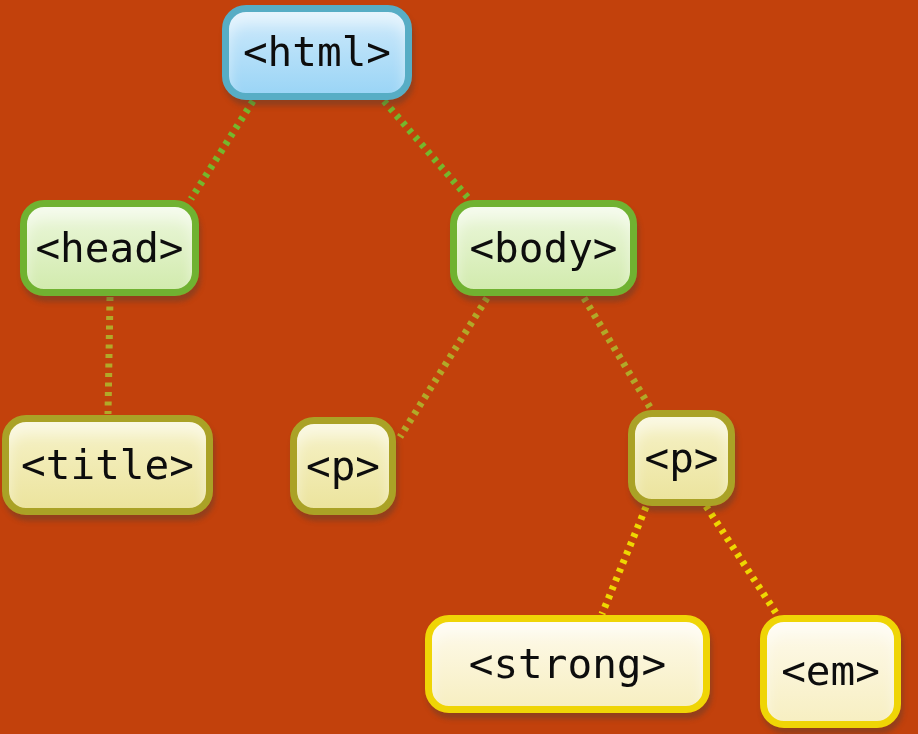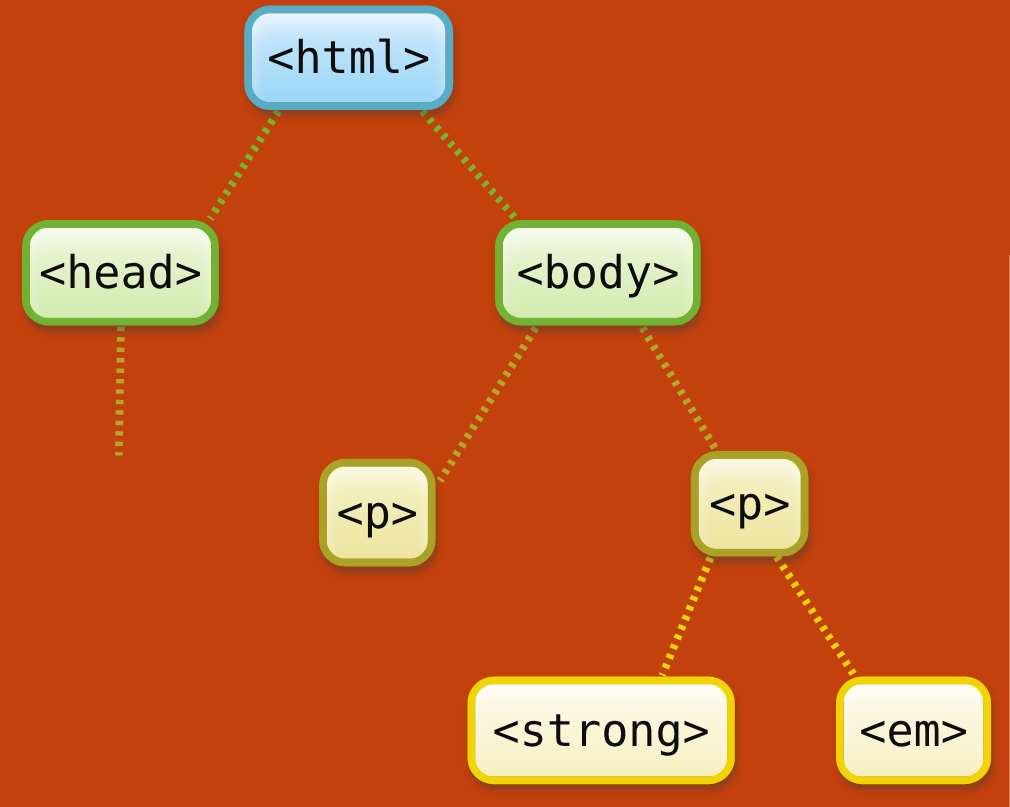--- a/index.html
+++ b/index.html
@@ -67,22 +67,22 @@
       background: linear-gradient(180deg, var(--yellow-top), var(--yellow-bottom));
     }
 
     
     .node-html    { left: 222px; top: 5px;   width: 190px; height: 95px; }
     .node-head    { left: 20px;  top: 200px; width: 179px; height: 96px; }
     .node-body    { left: 450px; top: 200px; width: 187px; height: 96px; text-align: center; }
     .node-title   { left: 2px;   top: 415px; width: 211px; height: 100px; }
     .node-p-left  { left: 290px; top: 417px; width: 106px; height: 98px; }
     .node-p-right { left: 628px; top: 410px; width: 107px; height: 96px; }
-    .node-strong  { left: 425px; top: 615px; width: 243px; height: 98px; }
-    .node-em      { left: 760px; top: 615px; width: 141px; height: 98px; }
+    .node-strong  { left: 425px; top: 615px; width: 285px; height: 98px; }
+    .node-em      { left: 760px; top: 615px; width: 141px; height: 113px; }
   </style>
 </head>
 <body>
 
 <div class="stage">
 
   <svg class="edges" viewBox="0 0 918 734" xmlns="http://www.w3.org/2000/svg">
     <line class="edge-green" x1="253" y1="101" x2="191" y2="199"></line>
     <line class="edge-green" x1="384" y1="101" x2="469" y2="199"></line>
     <line class="edge-olive" x1="110" y1="297" x2="108" y2="414"></line>
@@ -97,20 +97,23 @@
   </div>
 
   <div class="node lvl-green node-head">
     <span>&lt;head&gt;</span>
   </div>
 
   <div class="node lvl-green node-body">
     <span>&lt;body&gt;</span>
   </div>
 
+  <div class="node lvl-olive node-title">
+    <span>&lt;title&gt;</span>
+  </div>
 
   <div class="node lvl-olive node-p-left">
     <span>&lt;p&gt;</span>
   </div>
 
   <div class="node lvl-olive node-p-right">
     <span>&lt;p&gt;</span>
   </div>
 
   <div class="node lvl-yellow node-strong">

